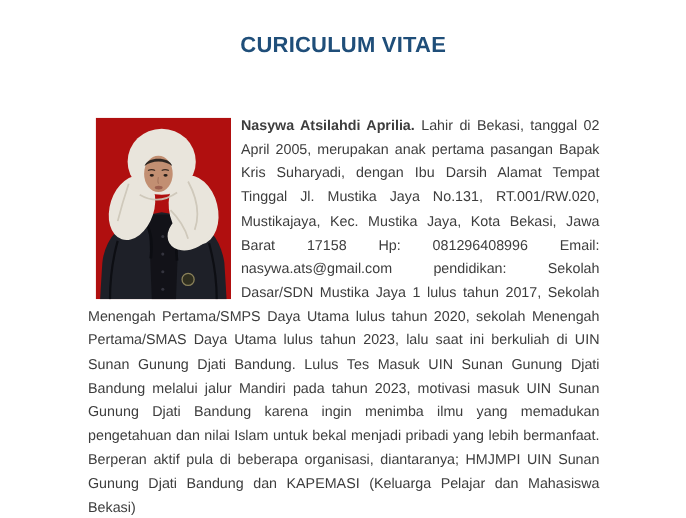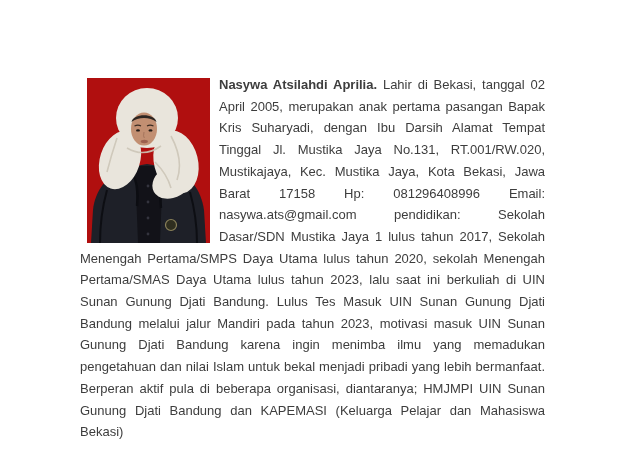--- a/index.html
+++ b/index.html
@@ -20,21 +20,21 @@
     text-align: center;
     font-size: 20px;
     font-weight: 700;
     letter-spacing: 0.2px;
     color: var(--title, #1f4e79);
     font-family: "Liberation Sans", sans-serif;
   }
   .content {
     position: absolute;
     left: 80px;
-    top: 74px;
+    top: 103px;
     width: 465px;
     font-size: 13px;
     line-height: 21.7px;
     text-align: justify;
     color: var(--body, #3d3d3d);
   }
   .photo {
     float: left;
     width: 123px;
     height: 165px;
@@ -47,20 +47,21 @@
   }
   .person-name {
     font-weight: 700;
   }
 </style>
 </head>
 <body>
 
 <div class="page">
 
+  <h1 class="title">CURICULUM VITAE</h1>
 
   <div class="content">
 
     <div class="photo">
       <svg viewBox="0 0 123 165" xmlns="http://www.w3.org/2000/svg" role="img">
 
         <rect x="0" y="0" width="123" height="165" fill="var(--photo-bg, #b00f0f)"></rect>
 
         <g>
 

